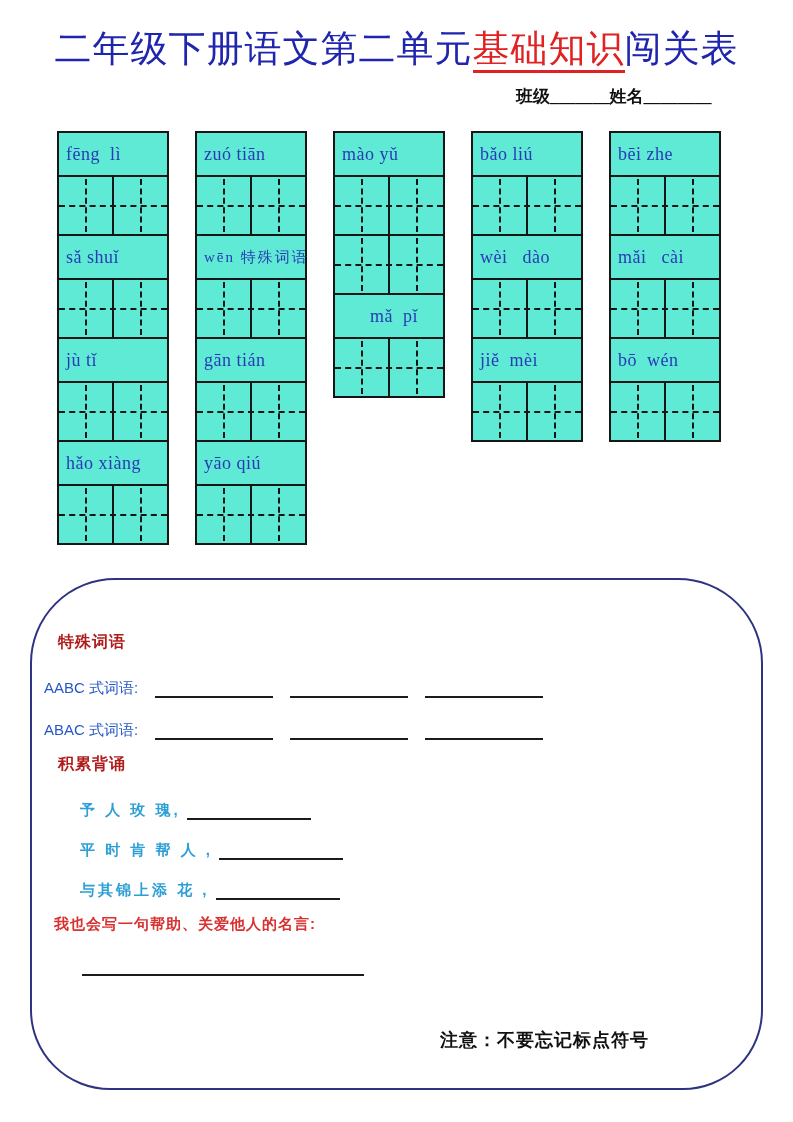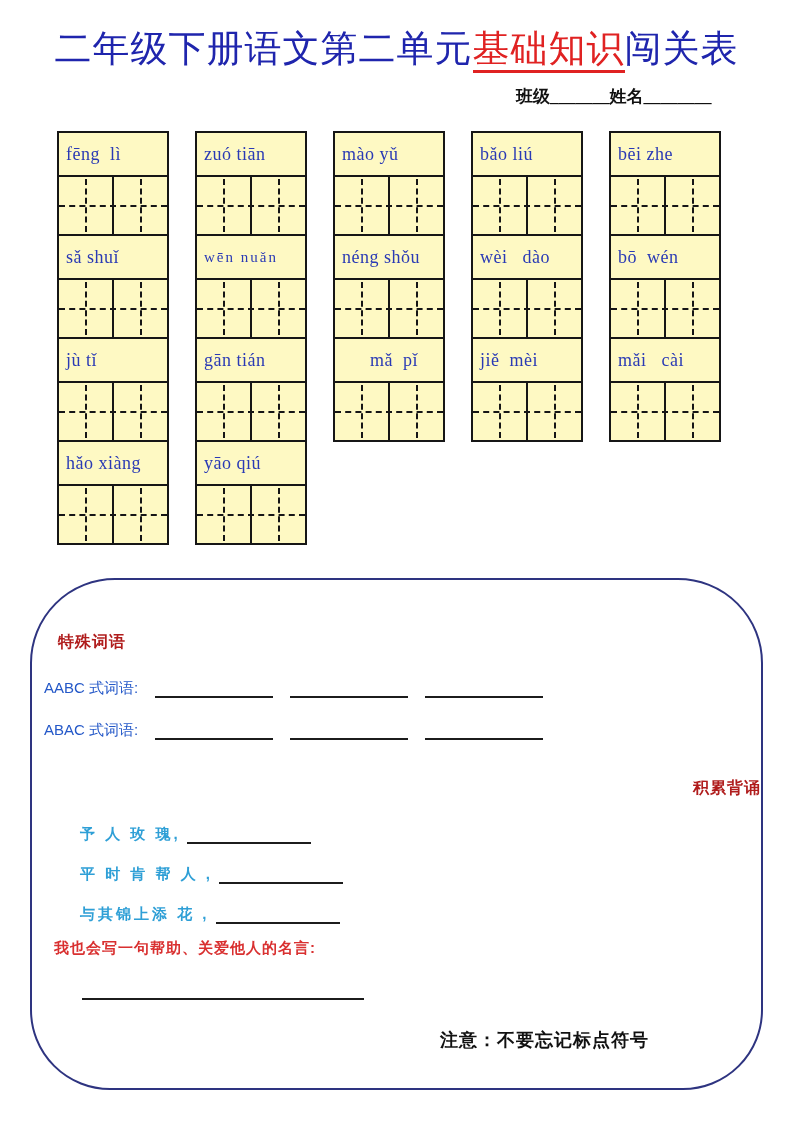--- a/index.html
+++ b/index.html
@@ -12,21 +12,21 @@
          font-family:"Liberation Serif",serif;}
   
   .title{padding-top:27px;text-align:center;font-size:37px;line-height:44px;
          color:var(--title-blue);letter-spacing:1px;white-space:pre;}
   .title .hl{color:var(--highlight-red);border-bottom:3px solid var(--highlight-red);
              padding-bottom:1px;}
   .class-row{margin-top:14px;padding-left:508px;font-size:17px;font-weight:600;
              color:var(--ink);white-space:pre;margin-left:8px;}
   
   .grid-area{display:flex;gap:26px;margin:23px 0 0 57px;align-items:flex-start;}
-  .pin-col{width:112px;box-sizing:border-box;border:2px solid var(--grid-line);background:#fef9c3;}
+  .pin-col{width:112px;box-sizing:border-box;border:2px solid var(--grid-line);background:#5eead4;}
   .plabel{height:44px;box-sizing:border-box;border-bottom:2px solid var(--grid-line);
           display:flex;align-items:center;padding-left:7px;font-size:18px;
           color:var(--pinyin-blue);white-space:pre;letter-spacing:.5px;
           font-family:"Liberation Serif",serif;}
   .plabel.small{font-size:15px;letter-spacing:2px;}
   .plabel.center{justify-content:center;padding-left:10px;}
   .pcell{height:57px;position:relative;display:flex;}
   .word-block:not(:last-child) .pcell{border-bottom:2px solid var(--grid-line);}
   .sq{flex:1;position:relative;}
   .sq + .sq{border-left:2px solid var(--grid-line);}
@@ -38,21 +38,21 @@
   .bottom-box{position:relative;box-sizing:border-box;margin:33px 0 0 30px;width:733px;height:512px;
               border:2px solid var(--box-border);border-radius:85px 85px 80px 80px;
               padding:52px 0 0 6px;font-family:"Liberation Sans",sans-serif;}
   .sec-heading{margin-left:20px;font-size:16px;font-weight:bold;height:20px;line-height:20px;
                color:var(--heading-red);letter-spacing:1px;}
   .sw-row{display:flex;align-items:flex-end;height:20px;margin:26px 0 0 6px;
           font-size:15px;color:var(--label-blue);white-space:pre;}
   .sw-row + .sw-row{margin-top:22px;}
   .blank{width:118px;height:14px;border-bottom:2px solid #1c1c1c;margin-left:17px;}
   .sw-row .blank:first-of-type{margin-left:10px;}
-  .sec-heading.second{margin-top:38px;text-align:right;}
+  .sec-heading.second{margin-top:14px;}
   .recite-row{display:flex;align-items:flex-end;height:22px;margin:18px 0 0 42px;
               font-size:15px;font-weight:bold;color:var(--light-blue);
               letter-spacing:3px;white-space:pre;text-align:right;}
   .recite-row.first{margin-top:24px;}
   .recite-row .blank{width:124px;margin-left:6px;}
   .prompt{margin:14px 0 0 16px;font-size:15px;font-weight:bold;color:var(--prompt-red);
           letter-spacing:1px;height:20px;line-height:20px;}
   .answer-line{margin:26px 0 0 44px;width:282px;height:14px;border-bottom:2px solid #1c1c1c;}
   .note{position:absolute;left:408px;top:448px;font-size:18px;font-weight:600;
         color:var(--ink);letter-spacing:1px;font-family:"Liberation Serif",serif;}
@@ -101,21 +101,21 @@
 
     <div class="pin-col">
       <div class="word-block">
         <div class="plabel">zuó tiān</div>
         <div class="pcell">
             <div class="sq"></div>
             <div class="sq"></div>
           </div>
       </div>
       <div class="word-block">
-        <div class="plabel small">wēn nuǎn</div>
+        <div class="plabel small">wēn 特殊词语</div>
         <div class="pcell">
             <div class="sq"></div>
             <div class="sq"></div>
           </div>
       </div>
       <div class="word-block">
         <div class="plabel">gān tián</div>
         <div class="pcell">
             <div class="sq"></div>
             <div class="sq"></div>
@@ -132,21 +132,20 @@
 
     <div class="pin-col">
       <div class="word-block">
         <div class="plabel">mào yǔ</div>
         <div class="pcell">
             <div class="sq"></div>
             <div class="sq"></div>
           </div>
       </div>
       <div class="word-block">
-        <div class="plabel">néng shǒu</div>
         <div class="pcell">
             <div class="sq"></div>
             <div class="sq"></div>
           </div>
       </div>
       <div class="word-block">
         <div class="plabel center">mǎ  pǐ</div>
         <div class="pcell">
             <div class="sq"></div>
             <div class="sq"></div>
@@ -180,28 +179,28 @@
 
     <div class="pin-col">
       <div class="word-block">
         <div class="plabel">bēi zhe</div>
         <div class="pcell">
             <div class="sq"></div>
             <div class="sq"></div>
           </div>
       </div>
       <div class="word-block">
+        <div class="plabel">mǎi   cài</div>
+        <div class="pcell">
+            <div class="sq"></div>
+            <div class="sq"></div>
+          </div>
+      </div>
+      <div class="word-block">
         <div class="plabel">bō  wén</div>
-        <div class="pcell">
-            <div class="sq"></div>
-            <div class="sq"></div>
-          </div>
-      </div>
-      <div class="word-block">
-        <div class="plabel">mǎi   cài</div>
         <div class="pcell">
             <div class="sq"></div>
             <div class="sq"></div>
           </div>
       </div>
     </div>
 
   </div>
 
   <div class="bottom-box">

